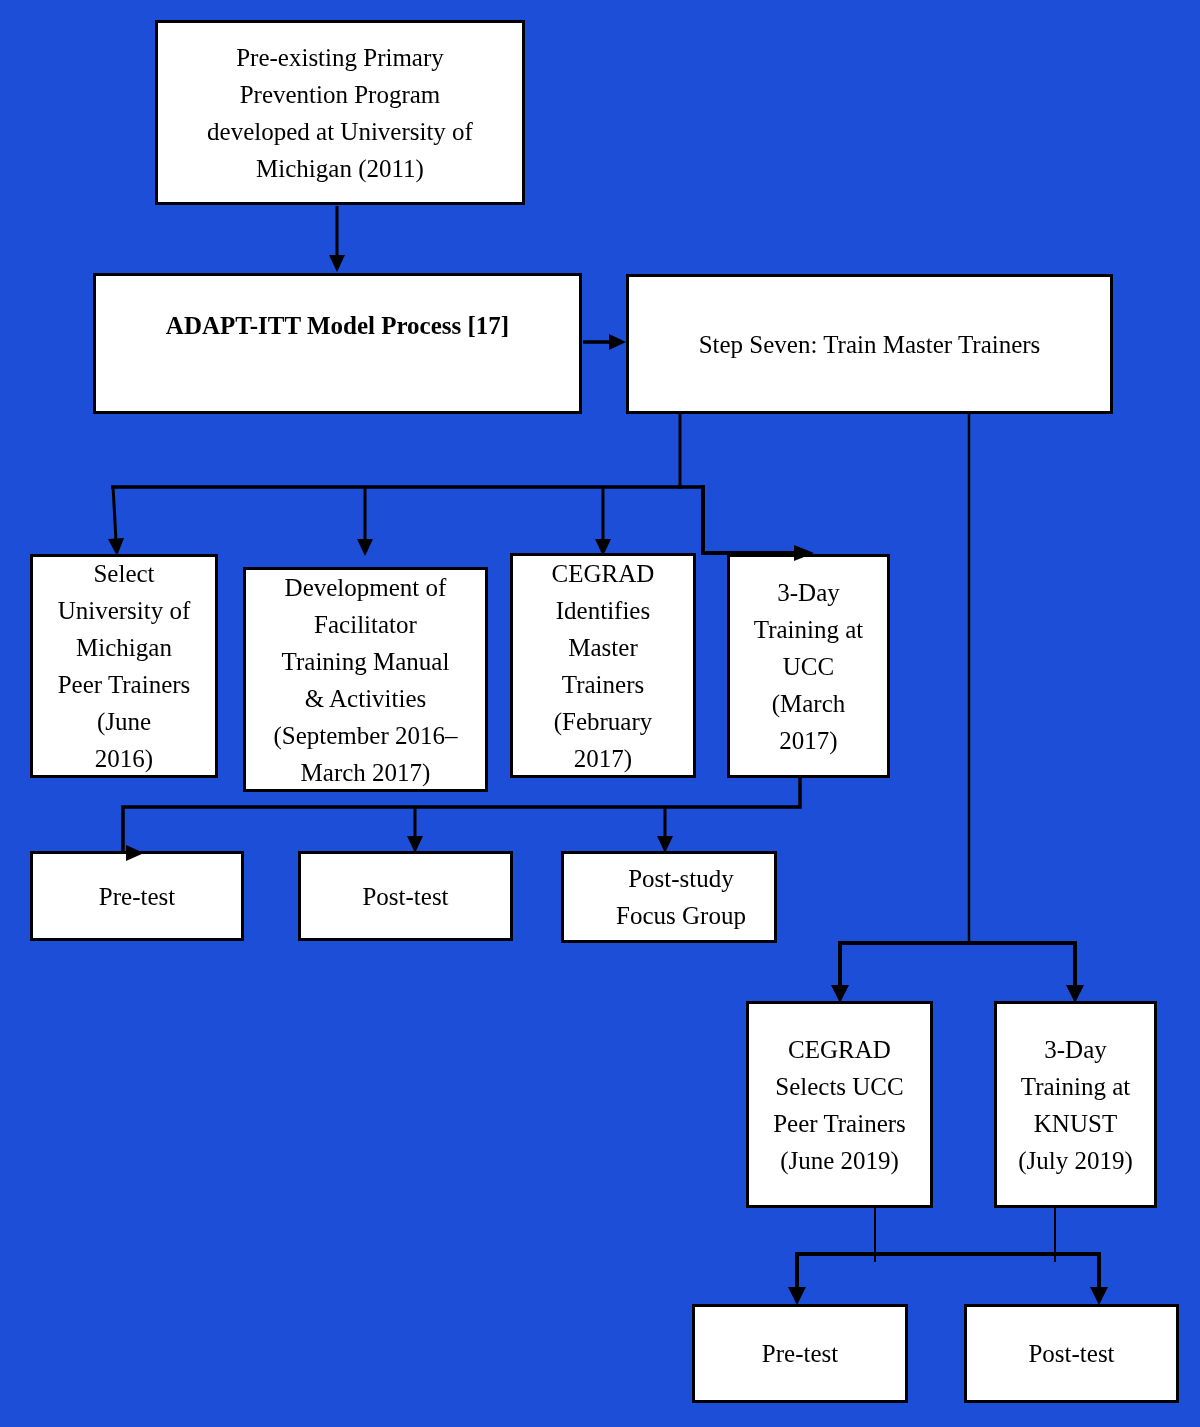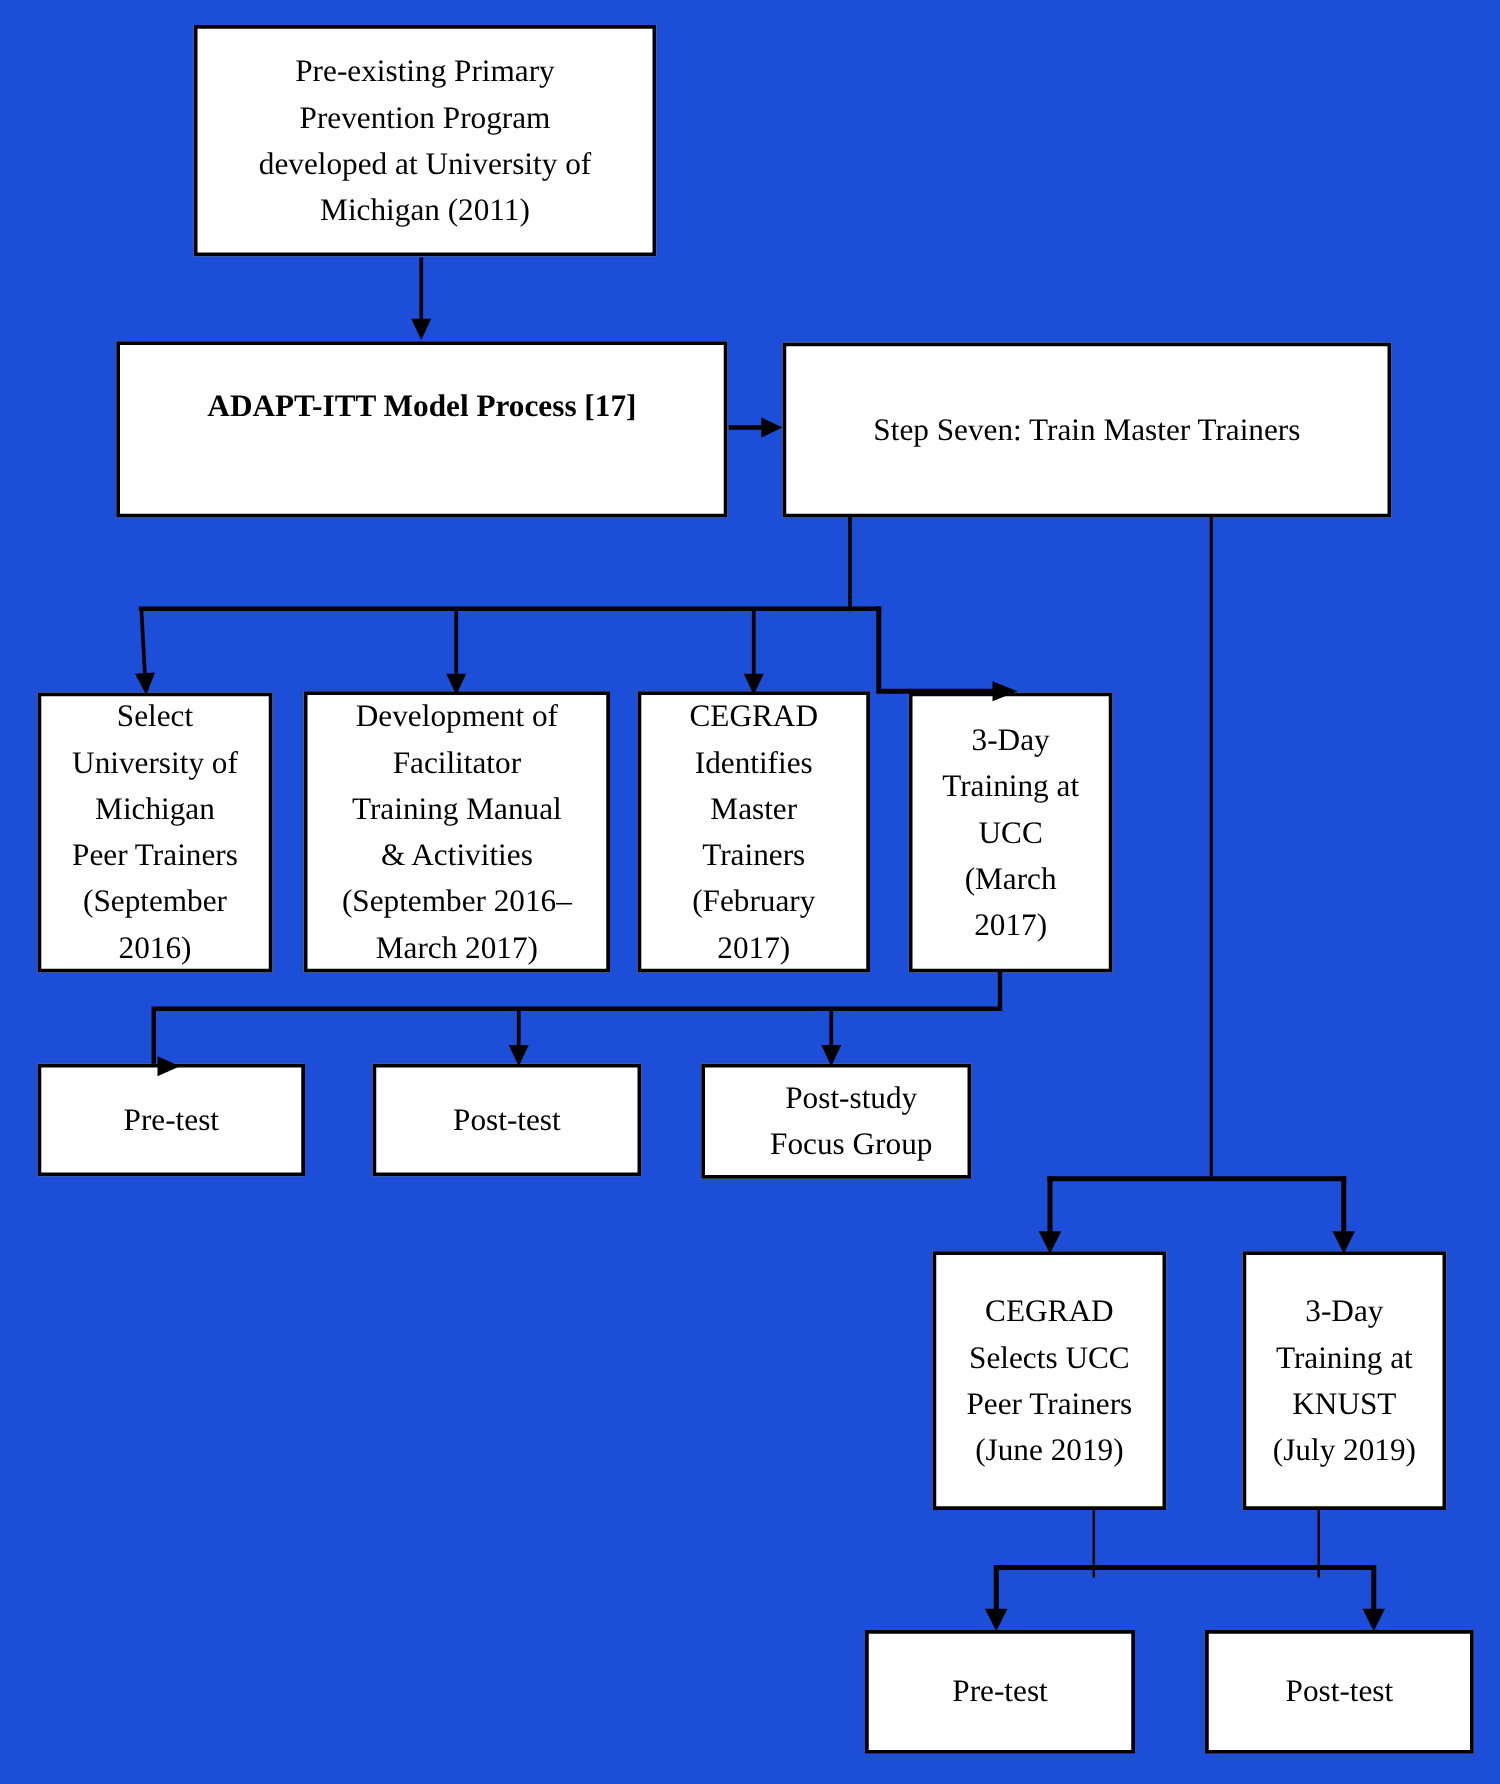--- a/index.html
+++ b/index.html
@@ -28,21 +28,21 @@
     white-space:pre-line;
     font-size:25px;
     line-height:37px;
     z-index:1;
   }
   
   .n-preexisting {left:155px; top:20px;   width:370px; height:185px;}
   .n-adapt       {left:93px;  top:273px;  width:489px; height:141px; padding-bottom:36px;font-weight:bold;}
   .n-step        {left:626px; top:274px;  width:487px; height:140px;text-align:center;}
   .n-select      {left:30px;  top:554px;  width:188px; height:224px;}
-  .n-dev         {left:243px; top:553px;  width:245px; height:225px;}
+  .n-dev         {left:243px; top:567px;  width:245px; height:225px;}
   .n-cegrad-id   {left:510px; top:553px;  width:186px; height:225px;}
   .n-ucc         {left:727px; top:554px;  width:163px; height:224px;}
   .n-pretest1    {left:30px;  top:851px;  width:214px; height:90px;}
   .n-posttest1   {left:298px; top:851px;  width:215px; height:90px;}
   .n-poststudy   {left:561px; top:851px;  width:216px; height:92px;padding-left:24px;}
   .n-cegrad-sel  {left:746px; top:1001px; width:187px; height:207px;}
   .n-knust       {left:994px; top:1001px; width:163px; height:207px;}
   .n-pretest2    {left:692px; top:1304px; width:216px; height:99px;}
   .n-posttest2   {left:964px; top:1304px; width:215px; height:99px;}
   .edges line, .edges polyline{stroke:#000000;fill:none;}
@@ -145,21 +145,21 @@
   <div class="node n-preexisting">Pre-existing Primary
 Prevention Program
 developed at University of
 Michigan (2011)</div>
   <div class="node n-adapt">ADAPT-ITT Model Process [17]</div>
   <div class="node n-step">Step Seven: Train Master Trainers</div>
   <div class="node n-select">Select
 University of
 Michigan
 Peer Trainers
-(September
+(June
 2016)</div>
   <div class="node n-dev">Development of
 Facilitator
 Training Manual
 &amp; Activities
 (September 2016–
 March 2017)</div>
   <div class="node n-cegrad-id">CEGRAD
 Identifies
 Master

